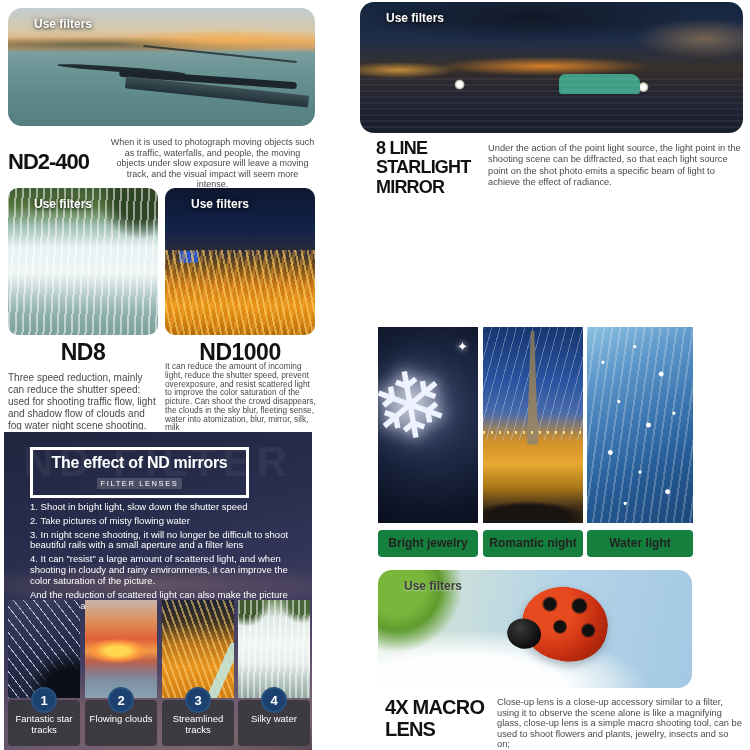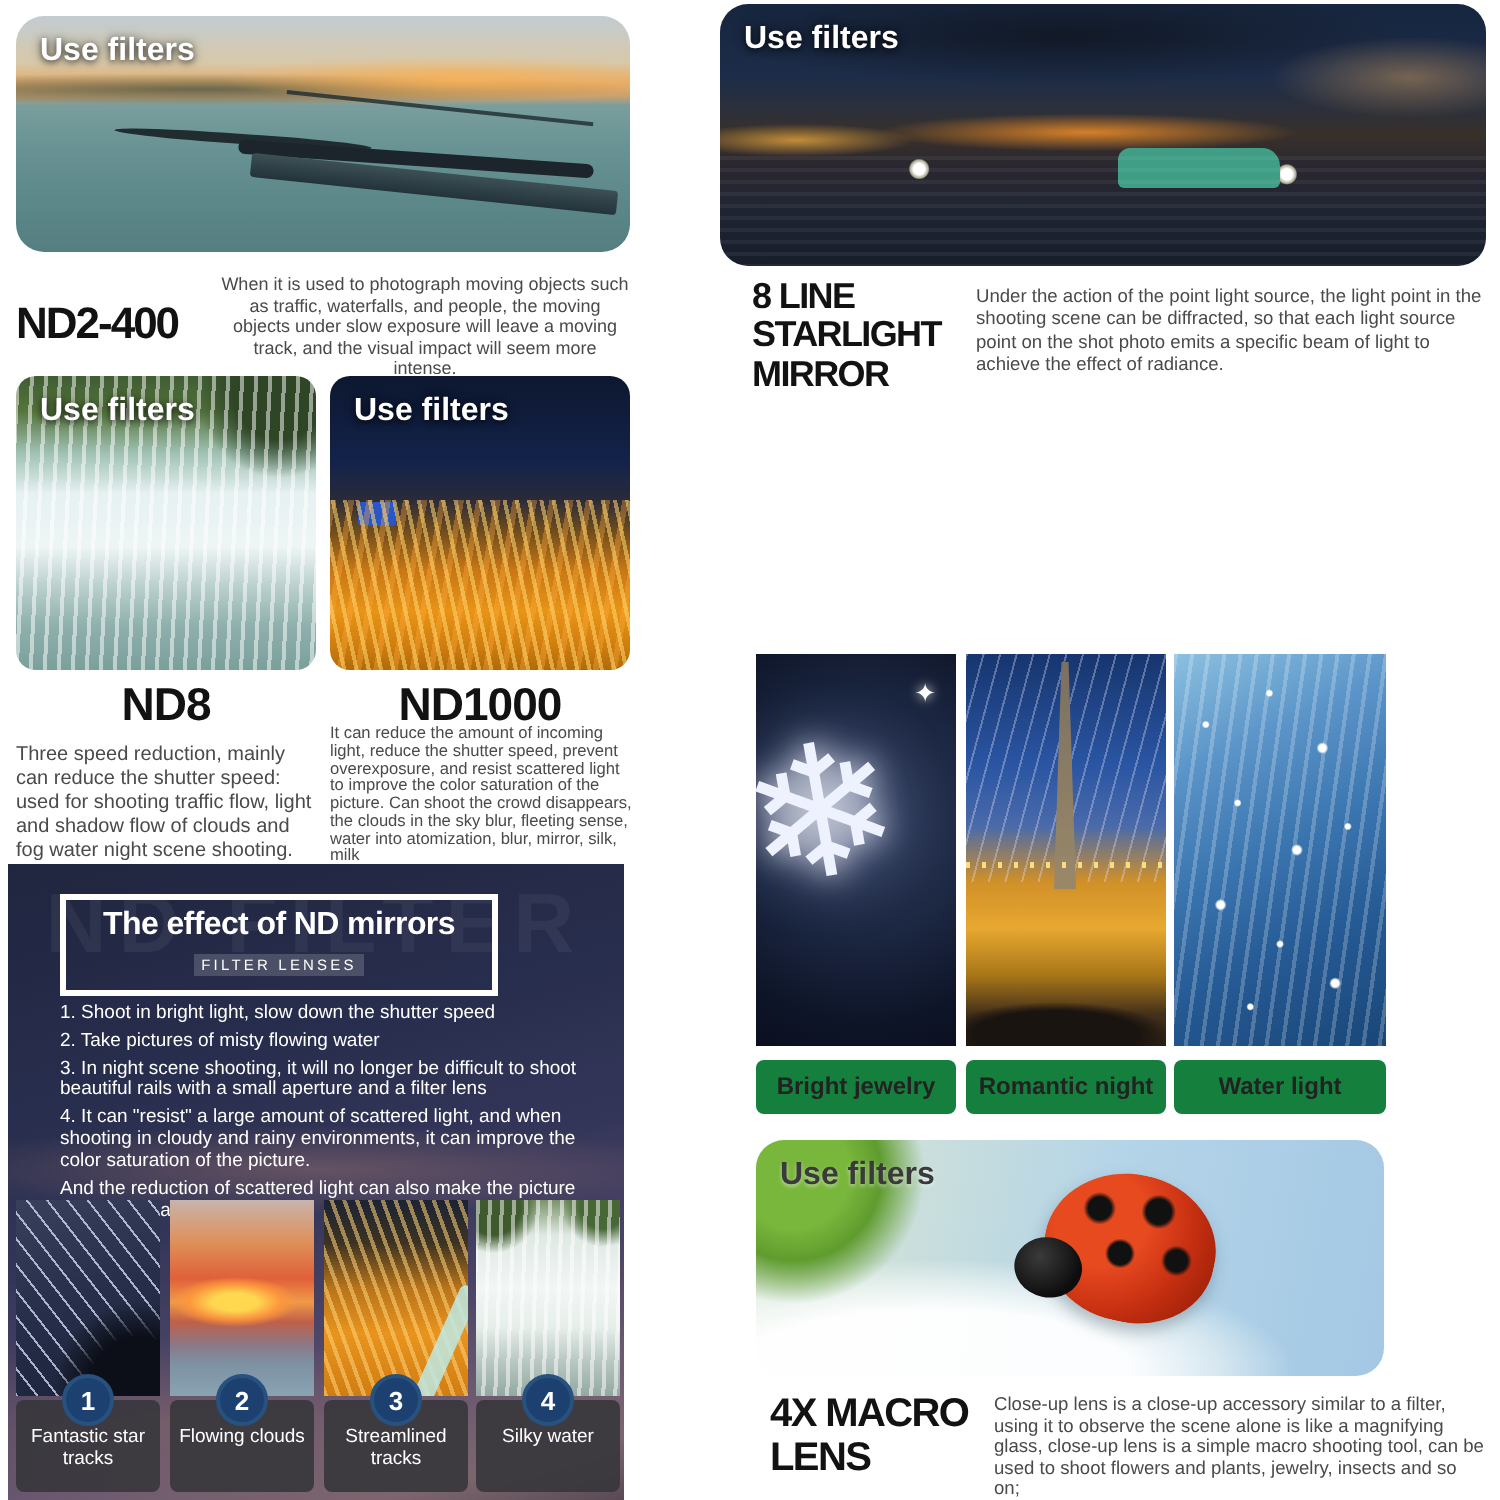--- a/index.html
+++ b/index.html
@@ -4,22 +4,22 @@
 <style>
   * { margin:0; padding:0; box-sizing:border-box; }
   html,body { background:#fff; }
   .canvas {
     position:relative; width:750px; height:750px; margin:0 auto;
     background:#fff; overflow:hidden;
     font-family:"Liberation Sans", sans-serif; color:#1a1a1a;
   }
   .photo { position:absolute; overflow:hidden; }
   .badge {
-    position:absolute; top:9px; left:12px; z-index:5;
-    color:#fff; font-size:16px; font-weight:700;
+    position:absolute; top:9px; left:26px; z-index:5;
+    color:#fff; font-size:12px; font-weight:700;
     text-shadow:0 1px 3px rgba(0,0,0,0.65), 0 0 6px rgba(0,0,0,0.4);
   }
   .heading { font-weight:700; color:#121212; letter-spacing:-0.5px; }
   .body-text { color:#4a4a4a; }
 
   
   .ph-boats { left:8px; top:8px; width:307px; height:118px; border-radius:14px;
     background:
       radial-gradient(ellipse 55% 14% at 72% 27%, rgba(248,178,88,0.9), transparent 70%),
       radial-gradient(ellipse 95% 9% at 30% 31%, rgba(32,62,56,0.6), transparent 75%),

